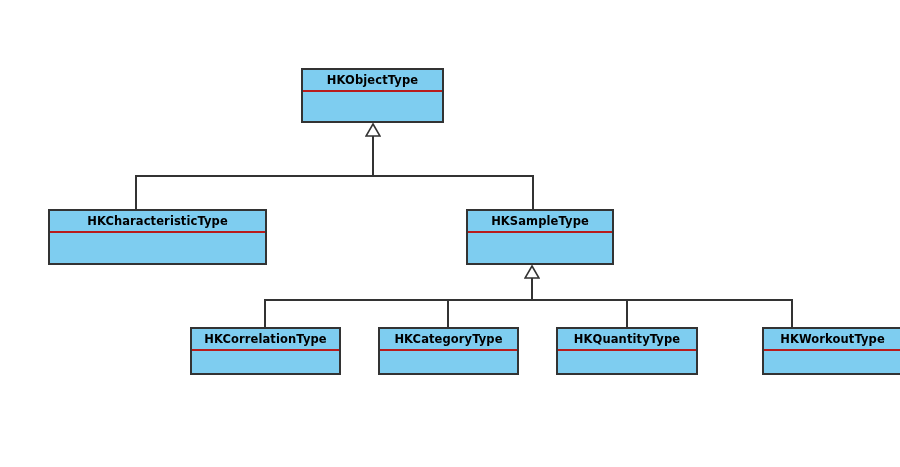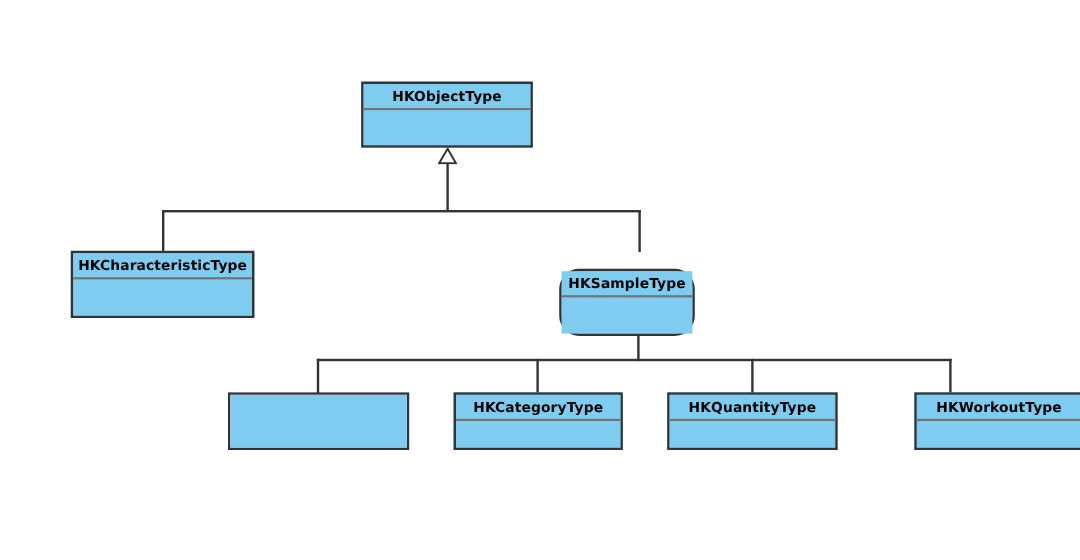--- a/index.html
+++ b/index.html
@@ -28,21 +28,21 @@
     flex-direction: column;
   }
   .uml-class-title {
     box-sizing: border-box;
     height: 22px;
     line-height: 20px;
     text-align: center;
     font-size: 11.5px;
     font-weight: bold;
     color: #000000;
-    border-bottom: 2px solid #737373;
+    border-bottom: 2px solid #b91c1c;
     background: #7ecdf0;
     white-space: nowrap;
     overflow: hidden;
     letter-spacing: 0.1px;
   }
   .uml-class-body {
     flex: 1 1 auto;
     background: #7ecdf0;
   }
   .edge-v, .edge-h {
@@ -89,31 +89,32 @@
   <div class="edge-v" style="left:264px; top:299px; height:29px;"></div>
   <div class="edge-v" style="left:447px; top:299px; height:29px;"></div>
   <div class="edge-v" style="left:626px; top:299px; height:29px;"></div>
   <div class="edge-v" style="left:791px; top:299px; height:29px;"></div>
 
   <div class="uml-class" style="left:301px; top:68px; width:143px; height:55px;">
     <div class="uml-class-title">HKObjectType</div>
     <div class="uml-class-body"></div>
   </div>
 
-  <div class="uml-class" style="left:59px; top:209px; width:153px; height:56px;">
+  <div class="uml-class" style="left:48px; top:209px; width:219px; height:56px;">
     <div class="uml-class-title">HKCharacteristicType</div>
     <div class="uml-class-body"></div>
   </div>
 
-  <div class="uml-class" style="left:466px; top:224px; width:113px; height:56px;border-radius:17px;">
+  <div class="uml-class" style="left:466px; top:209px; width:148px; height:56px;">
     <div class="uml-class-title">HKSampleType</div>
     <div class="uml-class-body"></div>
   </div>
 
   <div class="uml-class" style="left:190px; top:327px; width:151px; height:48px;">
+    <div class="uml-class-title">HKCorrelationType</div>
     <div class="uml-class-body"></div>
   </div>
 
   <div class="uml-class" style="left:378px; top:327px; width:141px; height:48px;">
     <div class="uml-class-title">HKCategoryType</div>
     <div class="uml-class-body"></div>
   </div>
 
   <div class="uml-class" style="left:556px; top:327px; width:142px; height:48px;justify-content:center;">
     <div class="uml-class-title">HKQuantityType</div>

